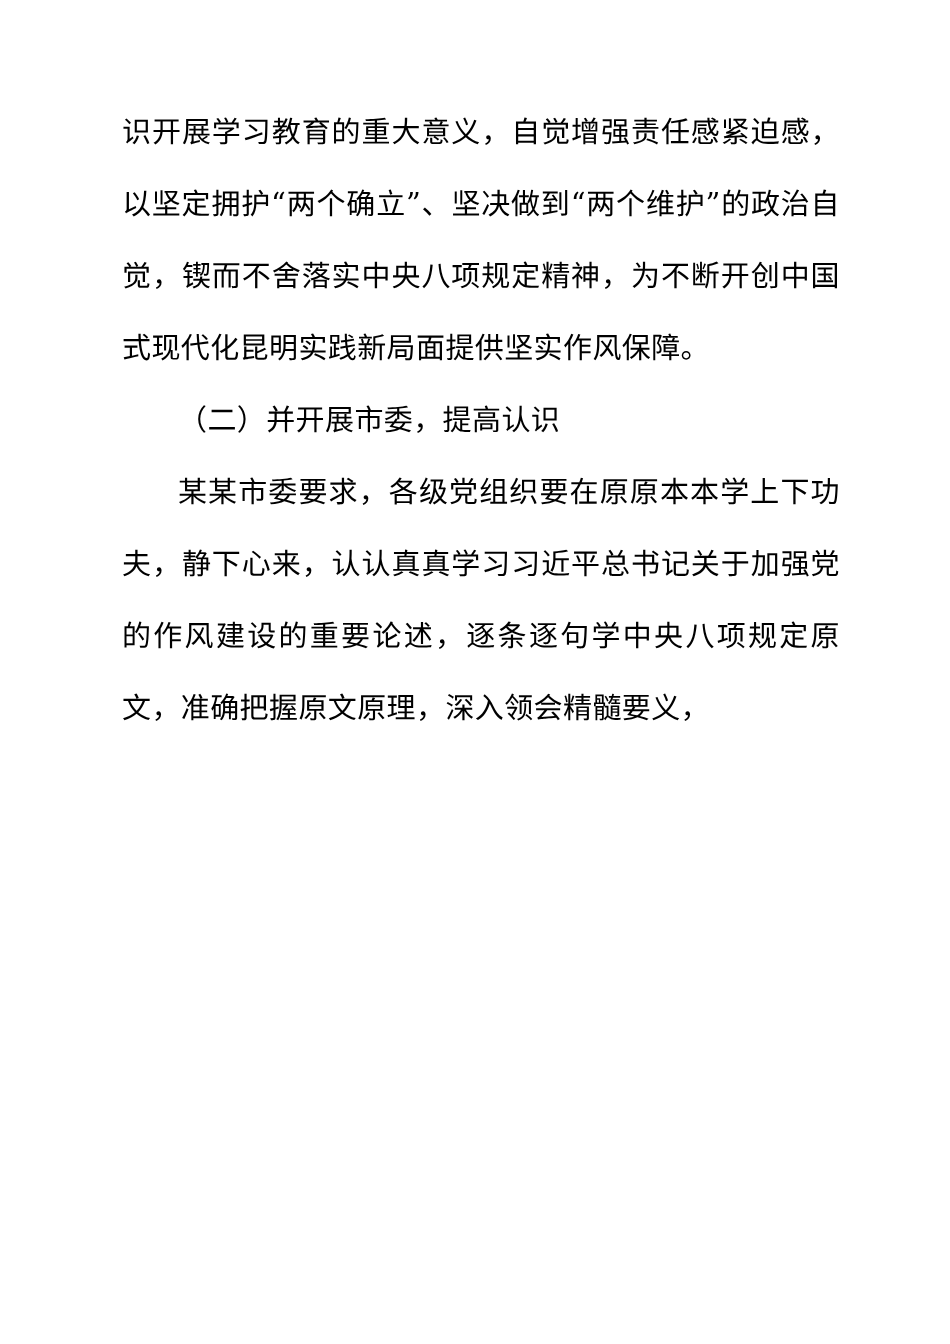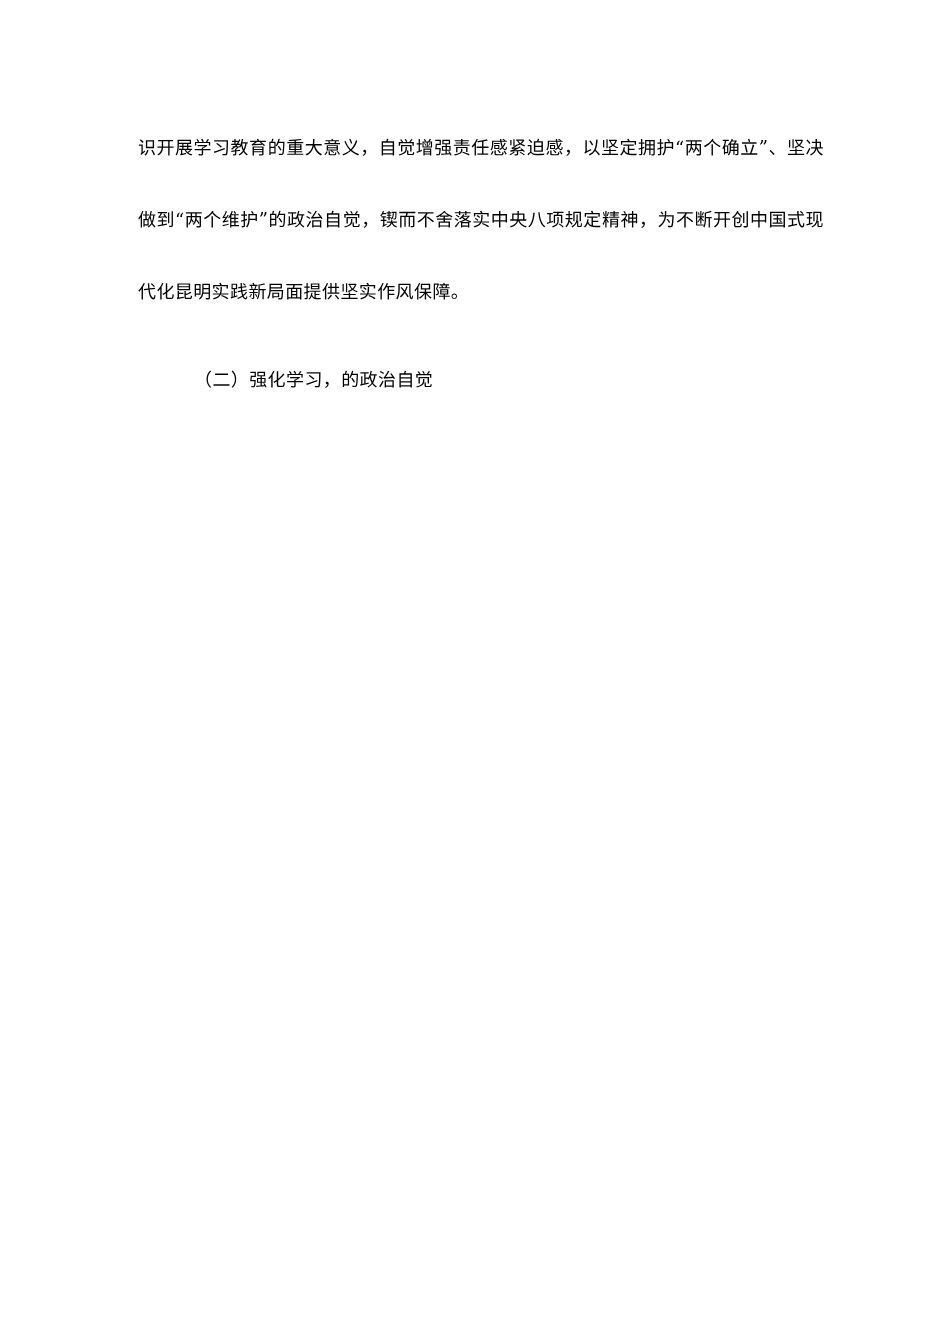--- a/index.html
+++ b/index.html
@@ -18,37 +18,38 @@
     box-sizing: border-box;
     width: 950px;
     height: 1344px;
     padding: 96px 110px 60px 122px;
     background: #ffffff;
   }
   .doc-body {
     display: block;
   }
   .para {
-    font-size: 18px;
+    font-size: 29px;
     line-height: 72px;
     letter-spacing: 0.4px;
     text-align: justify;
     text-justify: inter-ideograph;
-    margin: 16px;
+    margin: 0;
     white-space: pre-wrap;
     word-break: break-all;
   }
   .para.indent {
     text-indent: 56px;
   }
   .para.first {
     text-indent: 0;
   }
 </style>
 </head>
 <body>
 
 <div class="page">
   <div class="doc-body">
     <p class="para first">识开展学习教育的重大意义，自觉增强责任感紧迫感，以坚定拥护“两个确立”、坚决做到“两个维护”的政治自觉，锲而不舍落实中央八项规定精神，为不断开创中国式现代化昆明实践新局面提供坚实作风保障。</p>
-    <p class="para indent">（二）强化学习，的政治自觉</p>
+    <p class="para indent">（二）并开展市委，提高认识</p>
+    <p class="para indent">某某市委要求，各级党组织要在原原本本学上下功夫，静下心来，认认真真学习习近平总书记关于加强党的作风建设的重要论述，逐条逐句学中央八项规定原文，准确把握原文原理，深入领会精髓要义，</p>
   </div>
 </div>
 
 </body></html>

